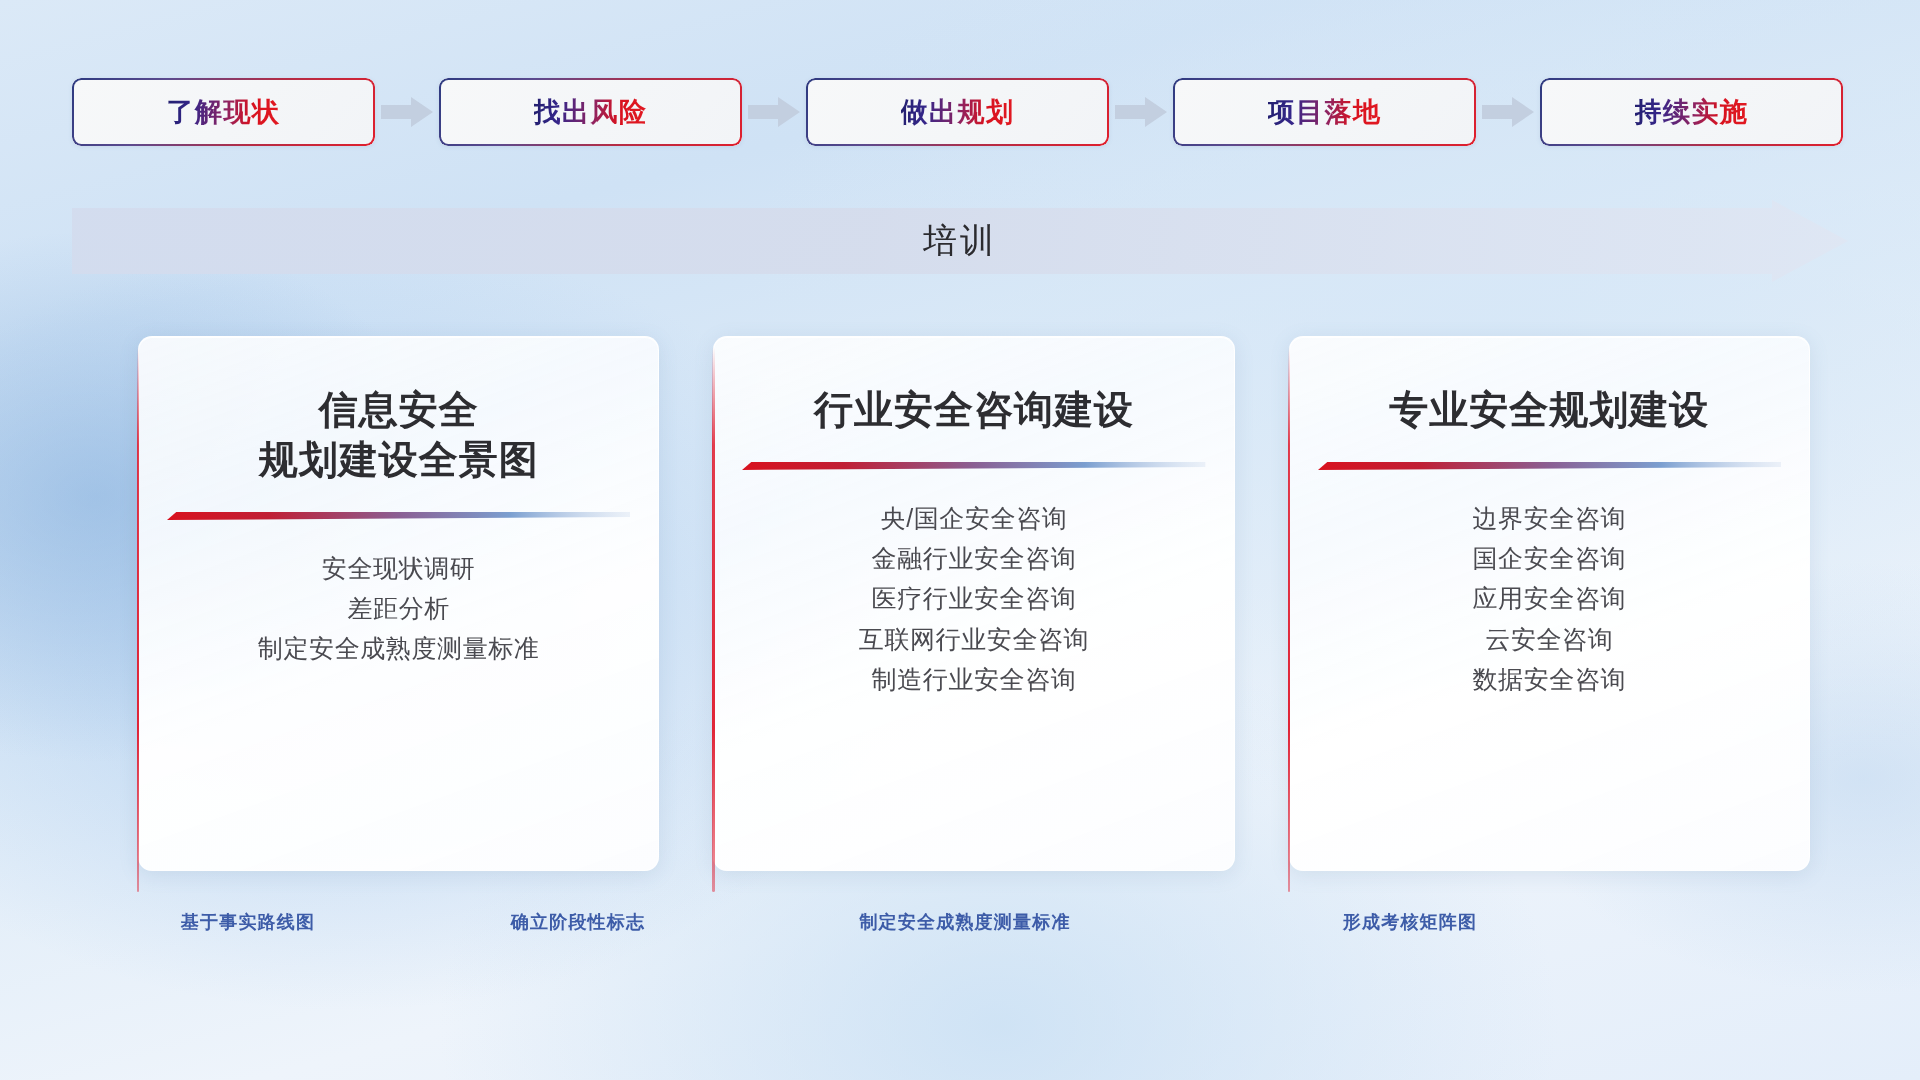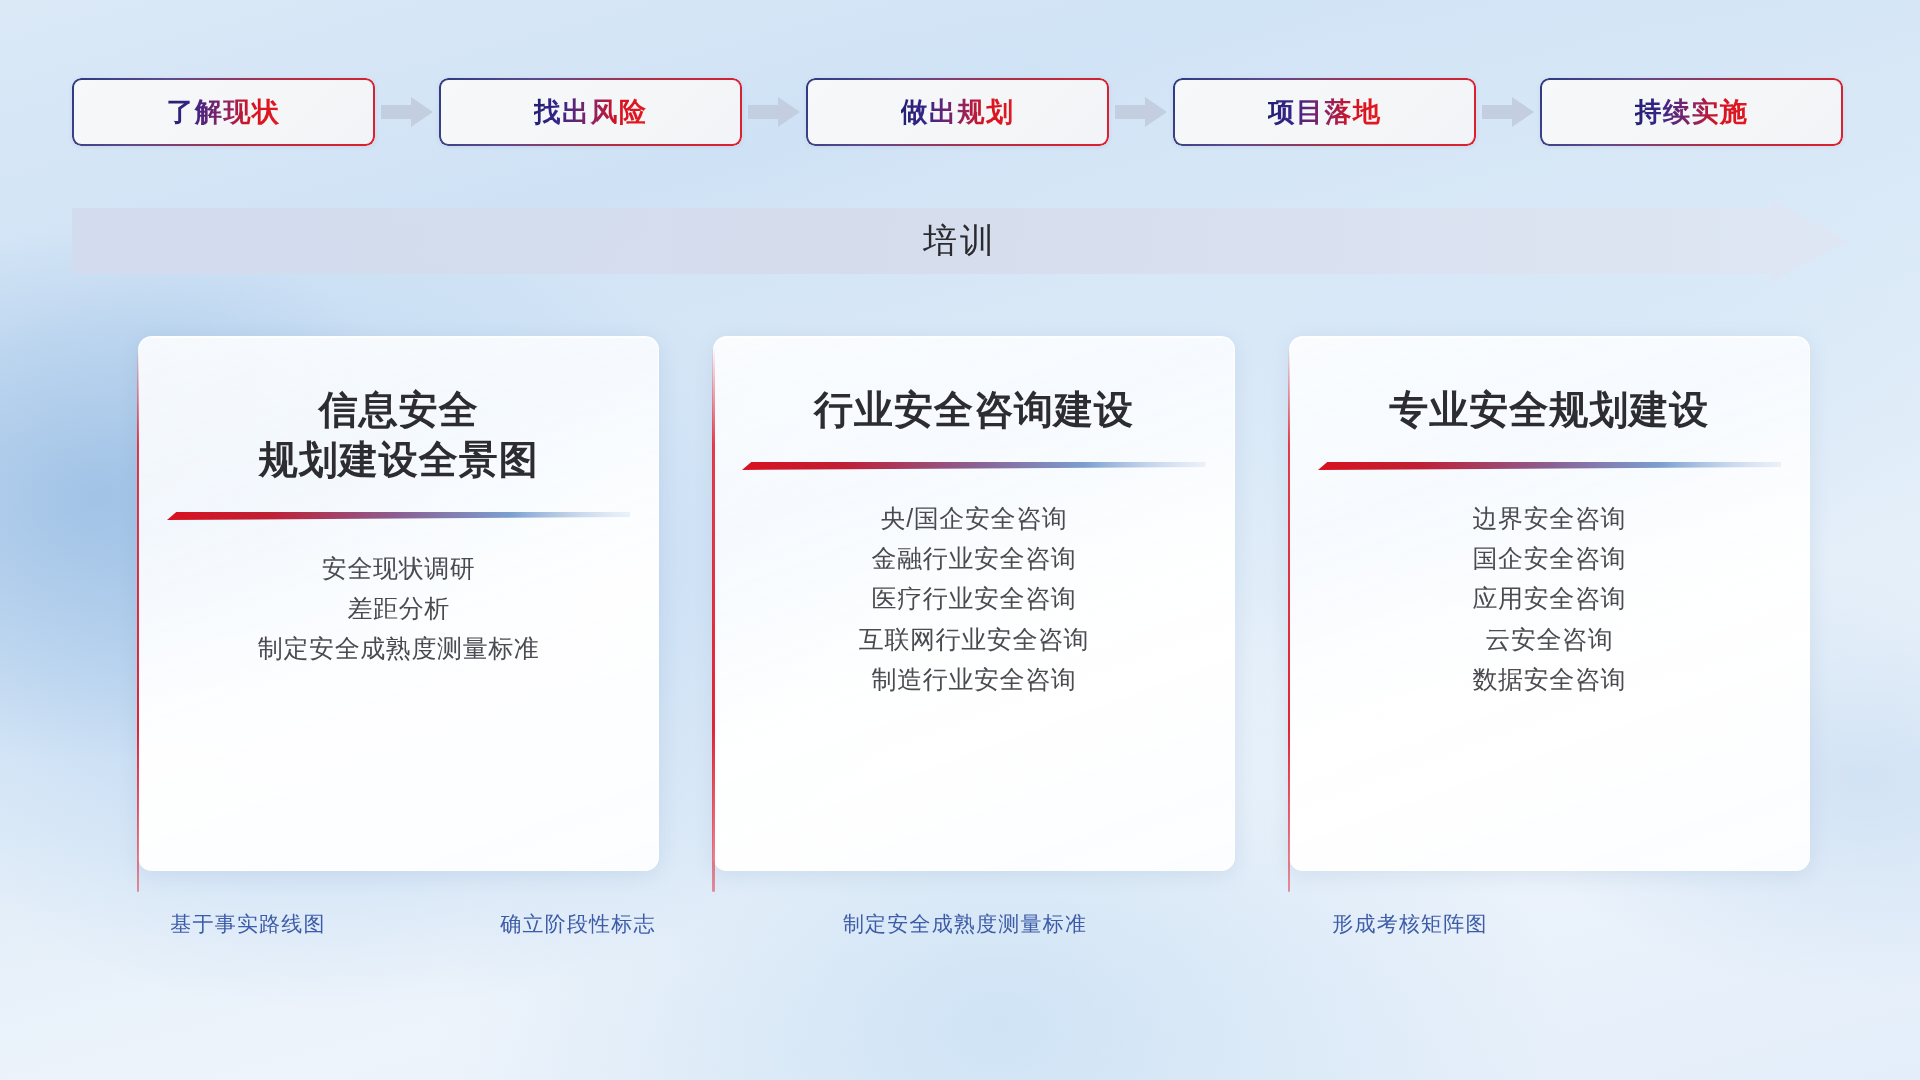--- a/index.html
+++ b/index.html
@@ -178,22 +178,22 @@
 
   
   .footer-labels {
     position: absolute;
     left: 0; top: 910px;
     width: 1920px; height: 46px;
     z-index: 5;
   }
   .footer-label {
     position: absolute;
-    font-size: 21px;
-    font-weight: 400;
+    font-size: 18px;
+    font-weight: 700;
     color: #3d5ca8;
     letter-spacing: 1.2px;
     white-space: nowrap;
     transform: translateX(-50%);
   }
 </style>
 </head>
 <body>
 
 <div id="stage">

